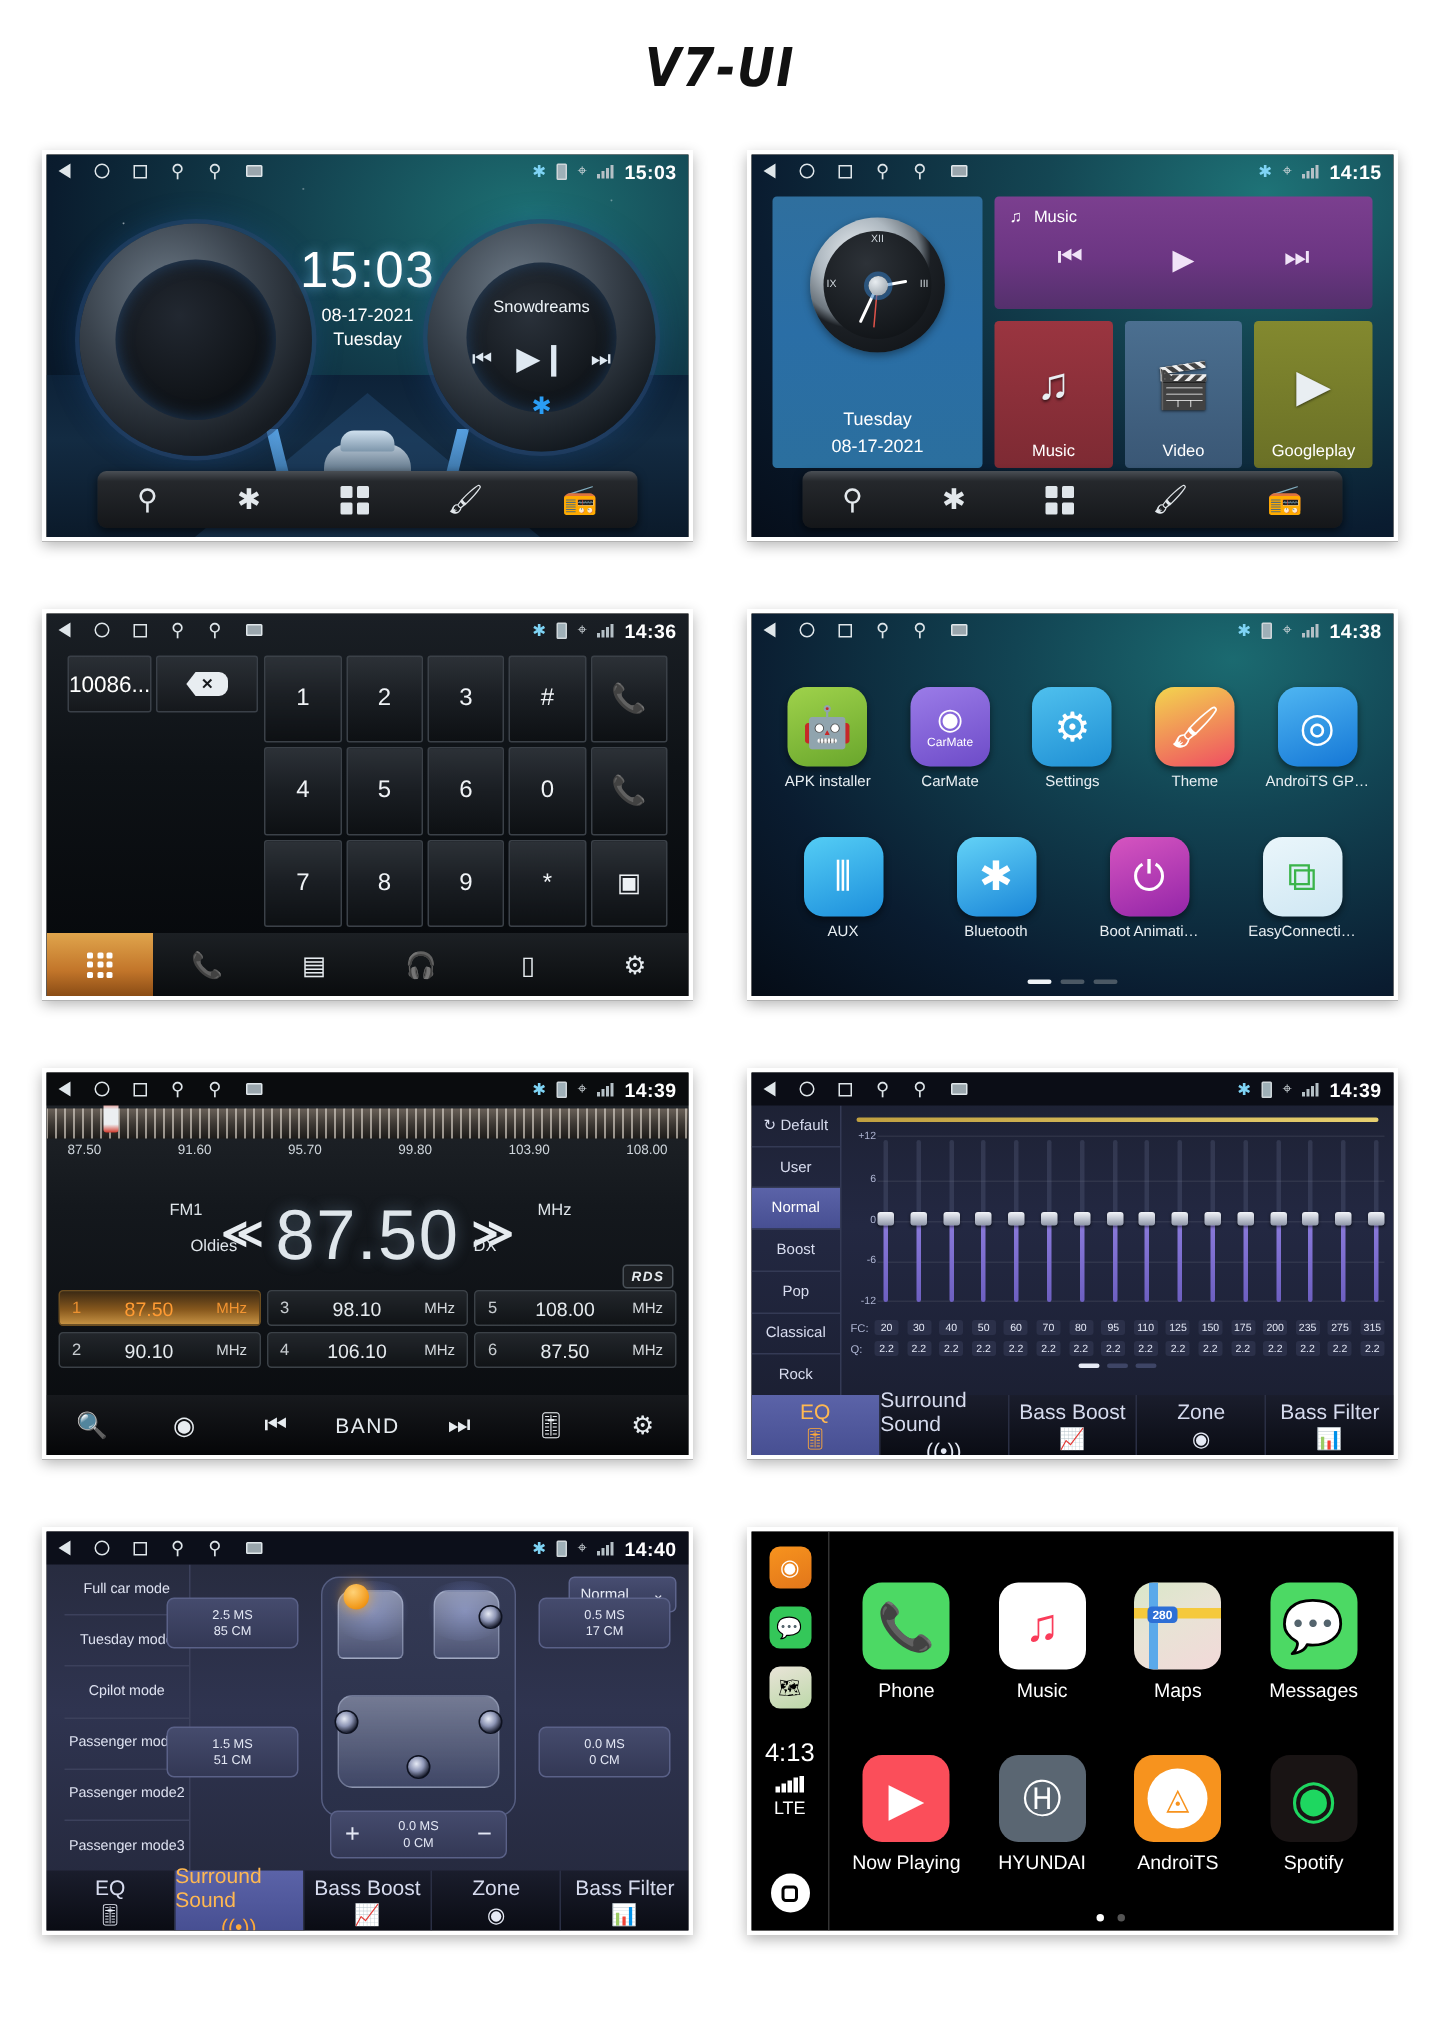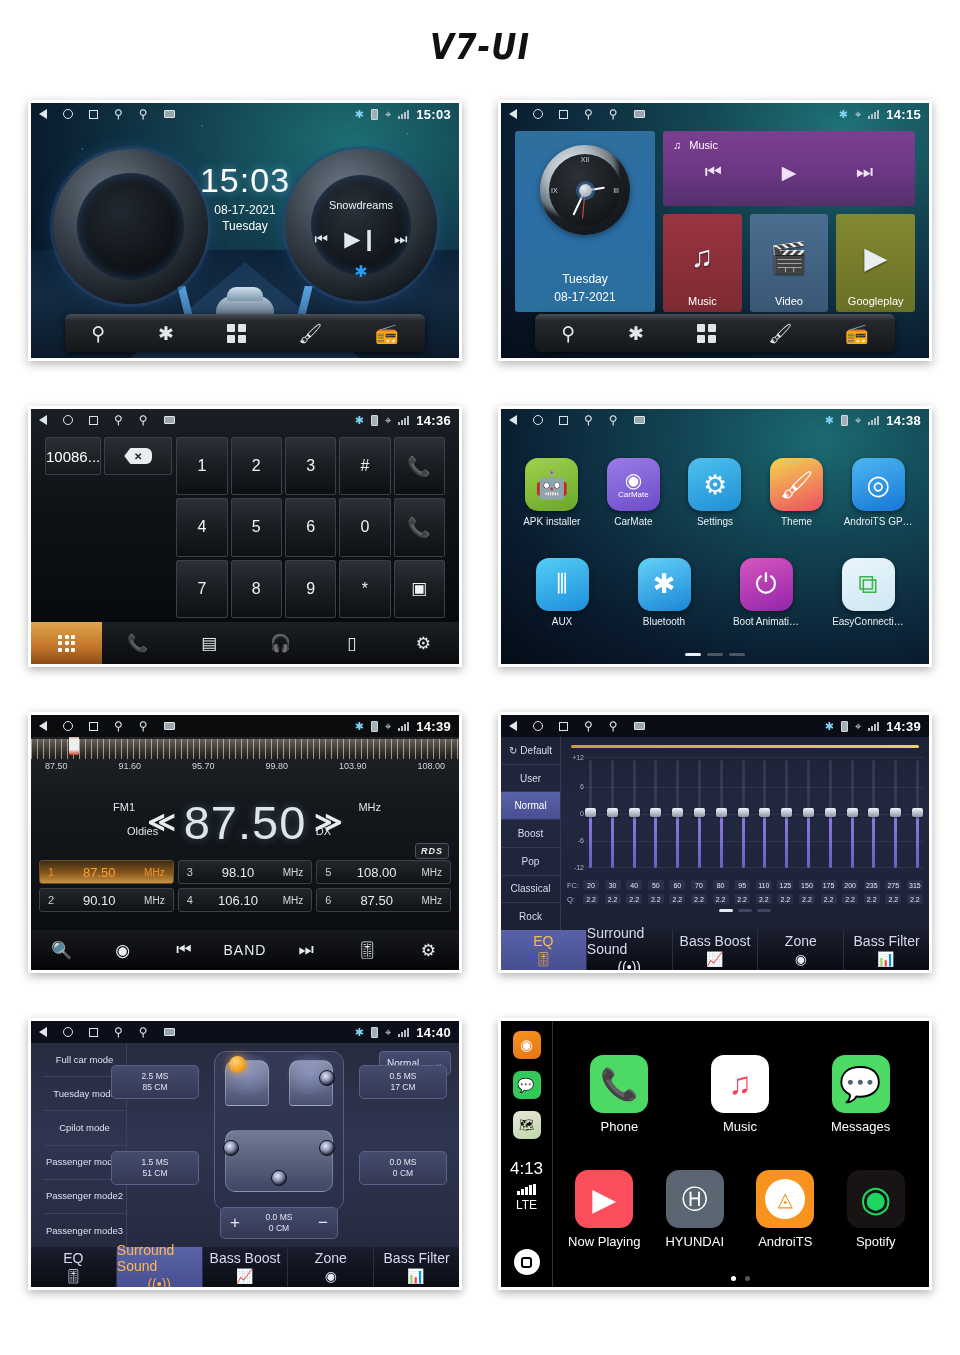--- a/index.html
+++ b/index.html
@@ -1091,20 +1091,28 @@
           <div class="cp-row">
             <div class="cp-app">
               <div class="cp-ic" style="background:#4cd964;color:#fff">📞</div>
               <div class="cp-lbl">Phone</div>
             </div>
             <div class="cp-app">
               <div class="cp-ic" style="background:#fff;color:#fa3c5a">♫</div>
               <div class="cp-lbl">Music</div>
             </div>
             <div class="cp-app">
+              <div class="cp-ic" style="background:linear-gradient(150deg,#d9e7c8 0%,#e8e3d5 45%,#f2d9d9 100%);position:relative">
+                <span style="position:absolute;left:0;right:0;top:17px;height:7px;background:#f5c93c"></span>
+                <span style="position:absolute;left:10px;top:0;bottom:0;width:6px;background:#5aa9ea"></span>
+                <span style="position:absolute;left:9px;top:16px;background:#2d6fd6;color:#fff;font-size:8px;border-radius:3px;padding:1px 3px;font-weight:bold">280</span>
+              </div>
+              <div class="cp-lbl">Maps</div>
+            </div>
+            <div class="cp-app">
               <div class="cp-ic" style="background:#4cd964;color:#fff;font-size:34px">💬</div>
               <div class="cp-lbl">Messages</div>
             </div>
           </div>
           <div class="cp-row">
             <div class="cp-app">
               <div class="cp-ic" style="background:#fb4e5a;color:#fff">▶</div>
               <div class="cp-lbl">Now Playing</div>
             </div>
             <div class="cp-app">

